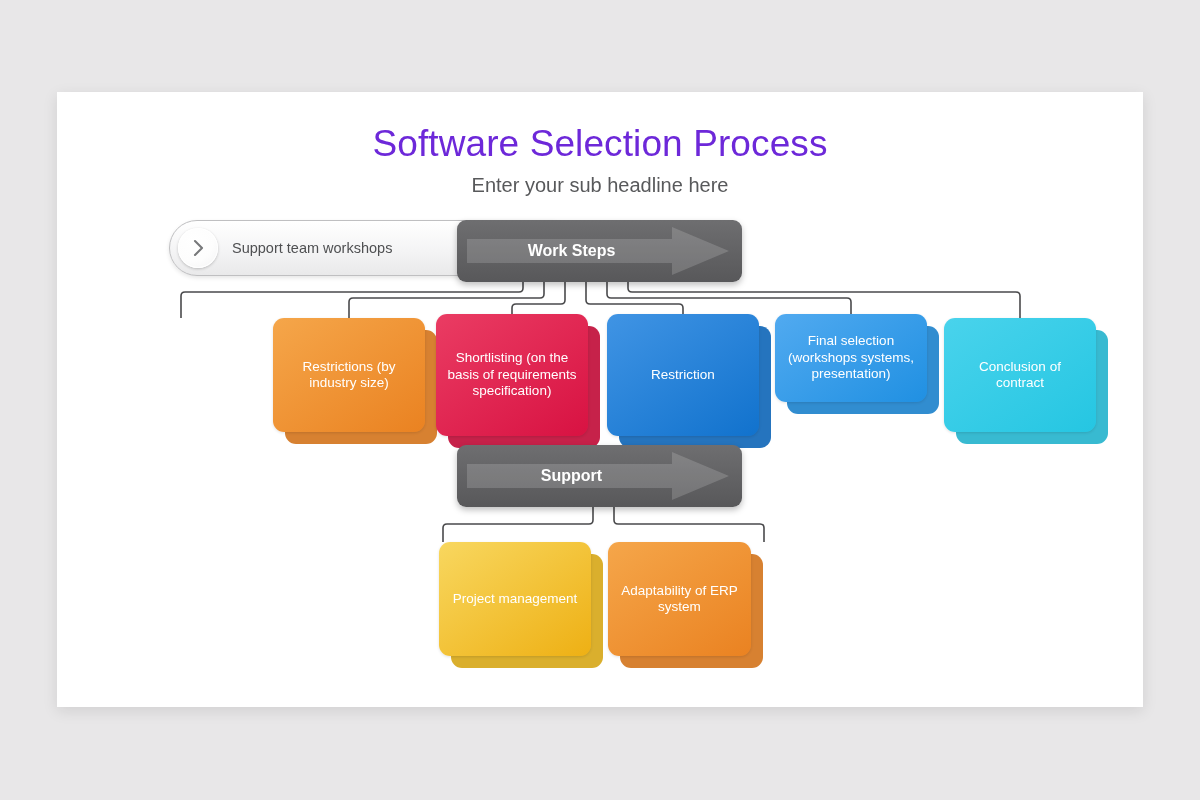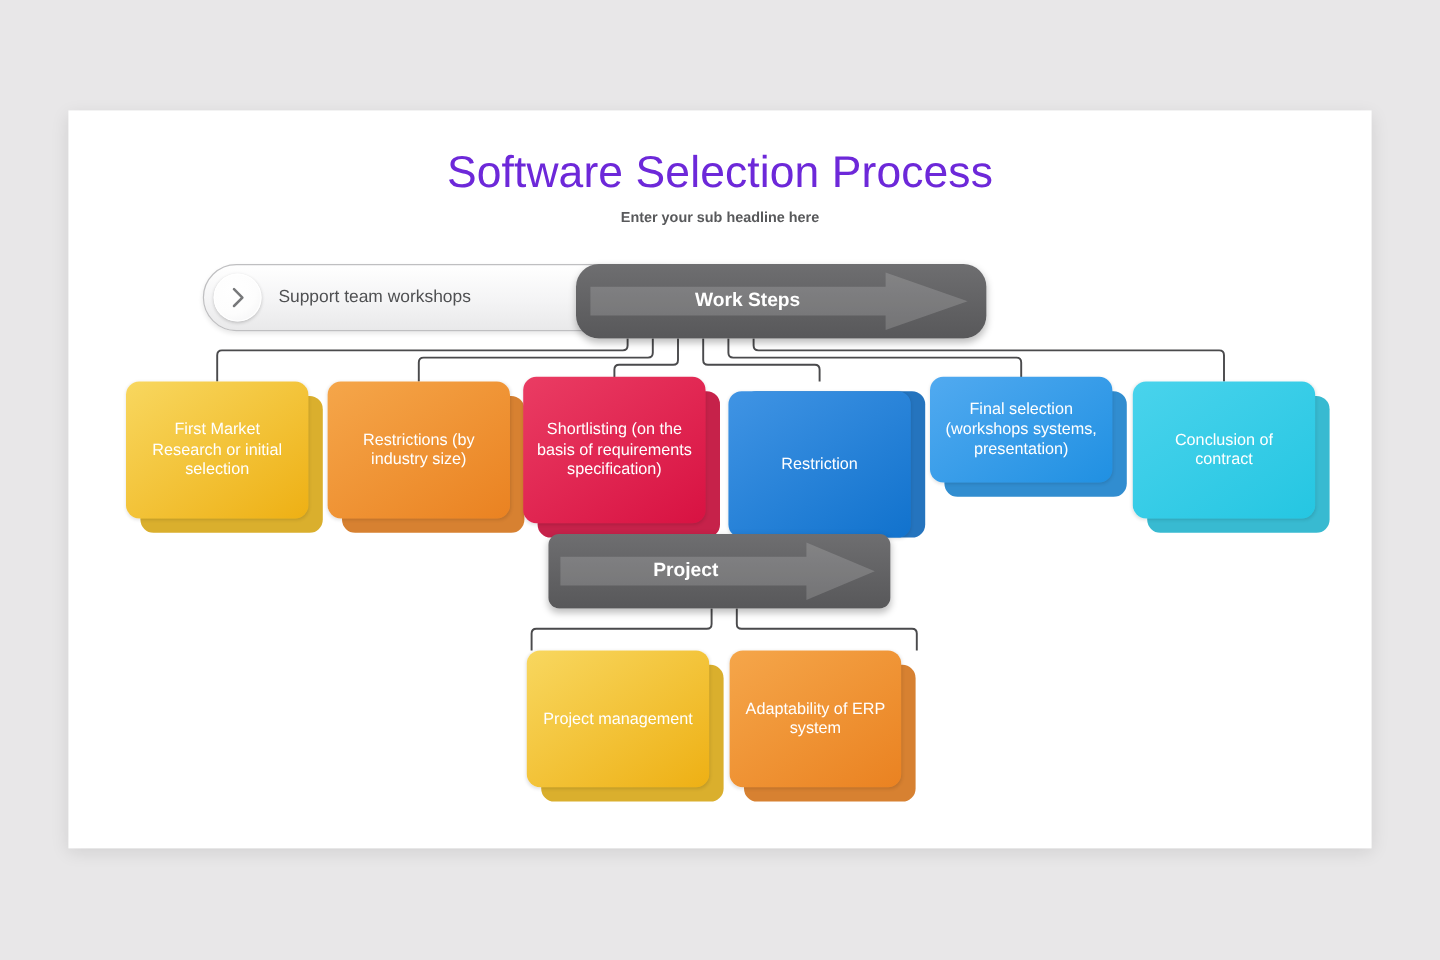--- a/index.html
+++ b/index.html
@@ -22,21 +22,21 @@
   
   #title {
     position:absolute; left:0; top:31px; width:100%;
     text-align:center;
     font-size:37px; font-weight:400; color:#6d28d9;
     letter-spacing:0.1px;
   }
   #subtitle {
     position:absolute; left:0; top:82px; width:100%;
     text-align:center;
-    font-size:12px; font-weight:700; color:#58595b;
+    font-size:20px; font-weight:400; color:#58595b;
   }
 
   
   .pill {
     position:absolute;
     height:56px;
     border-radius:28px;
     border:1px solid #bfbfc1;
     background:linear-gradient(180deg,#ffffff 0%,#f4f4f5 55%,#e9e9ea 100%);
     box-shadow:0 2px 4px rgba(0,0,0,0.10);
@@ -129,51 +129,45 @@
 
   <div class="pill" id="pill-top" style="left:112px; top:128px; width:410px;">
     <span class="chev-btn" style="left:8px;">
       <svg width="13" height="18" viewBox="0 0 13 18">
         <polyline points="3,2 10,9 3,16" fill="none" stroke="#77787a" stroke-width="2.1" stroke-linecap="round" stroke-linejoin="round"></polyline>
       </svg>
     </span>
     <span class="pill-label" style="left:62px;">Support team workshops</span>
   </div>
 
-  <div class="banner" id="banner-work-steps" style="left:423px; top:128px; width:342px;border-radius:19px;">
+  <div class="banner" id="banner-work-steps" style="left:400px; top:128px; width:285px;">
     <svg class="arrow-shape" viewBox="0 0 285 62" preserveAspectRatio="none">
       <path d="M 10 19 L 215 19 L 215 7 L 272 31 L 215 55 L 215 43 L 10 43 Z" fill="rgba(255,255,255,0.16)"></path>
     </svg>
     <span class="banner-label" style="left:0; width:100%; text-align:center; transform:translate(-28px,-50%);">Work Steps</span>
   </div>
 
-  <div class="card-wrap" style="left:48px;  top:226px; width:152px; height:114px;">
-    <div class="card-shadow" style="background: rgb(215, 168, 27);"></div>
-    <div class="card" style="background: linear-gradient(145deg, rgb(248, 215, 95) 0%, rgb(238, 176, 20) 100%);">
-      <span>First Market Research or initial selection</span>
-    </div>
-  </div>
 
   <div class="card-wrap" style="left:216px; top:226px; width:152px; height:114px;">
     <div class="card-shadow" style="background: rgb(212, 118, 31);"></div>
     <div class="card" style="background: linear-gradient(145deg, rgb(245, 166, 74) 0%, rgb(234, 130, 33) 100%);">
       <span>Restrictions (by industry size)</span>
     </div>
   </div>
 
   <div class="card-wrap" style="left:379px; top:222px; width:152px; height:122px;">
     <div class="card-shadow" style="background: rgb(193, 15, 59);"></div>
     <div class="card" style="background: linear-gradient(145deg, rgb(234, 60, 99) 0%, rgb(216, 18, 66) 100%);">
       <span>Shortlisting (on the basis of requirements specification)</span>
     </div>
   </div>
 
   <div class="card-wrap" style="left:550px; top:222px; width:152px; height:122px;">
     <div class="card-shadow" style="background: rgb(18, 104, 184);"></div>
-    <div class="card" style="background: linear-gradient(145deg, rgb(64, 148, 228) 0%, rgb(17, 114, 205) 100%); margin-top: 12px;">
+    <div class="card" style="background: linear-gradient(145deg, rgb(64, 148, 228) 0%, rgb(17, 114, 205) 100%);">
       <span>Restriction</span>
     </div>
   </div>
 
   <div class="card-wrap" style="left:718px; top:222px; width:152px; height:88px;">
     <div class="card-shadow" style="background: rgb(32, 131, 204);"></div>
     <div class="card" style="background: linear-gradient(145deg, rgb(81, 170, 240) 0%, rgb(32, 144, 226) 100%);">
       <span>Final selection (workshops systems, presentation)</span>
     </div>
   </div>
@@ -182,21 +176,21 @@
     <div class="card-shadow" style="background: rgb(39, 180, 205);"></div>
     <div class="card" style="background: linear-gradient(145deg, rgb(73, 211, 236) 0%, rgb(37, 198, 226) 100%);">
       <span>Conclusion of contract</span>
     </div>
   </div>
 
   <div class="banner" id="banner-factors" style="left:400px; top:353px; width:285px;">
     <svg class="arrow-shape" viewBox="0 0 285 62" preserveAspectRatio="none">
       <path d="M 10 19 L 215 19 L 215 7 L 272 31 L 215 55 L 215 43 L 10 43 Z" fill="rgba(255,255,255,0.16)"></path>
     </svg>
-    <span class="banner-label" style="left:0; width:100%; text-align:center; transform:translate(-28px,-50%);">Project</span>
+    <span class="banner-label" style="left:0; width:100%; text-align:center; transform:translate(-28px,-50%);">Support</span>
   </div>
 
 
   <div class="card-wrap" style="left:382px; top:450px; width:152px; height:114px;">
     <div class="card-shadow" style="background: rgb(215, 168, 27);"></div>
     <div class="card" style="background: linear-gradient(145deg, rgb(248, 215, 95) 0%, rgb(238, 176, 20) 100%);">
       <span>Project management</span>
     </div>
   </div>
 

